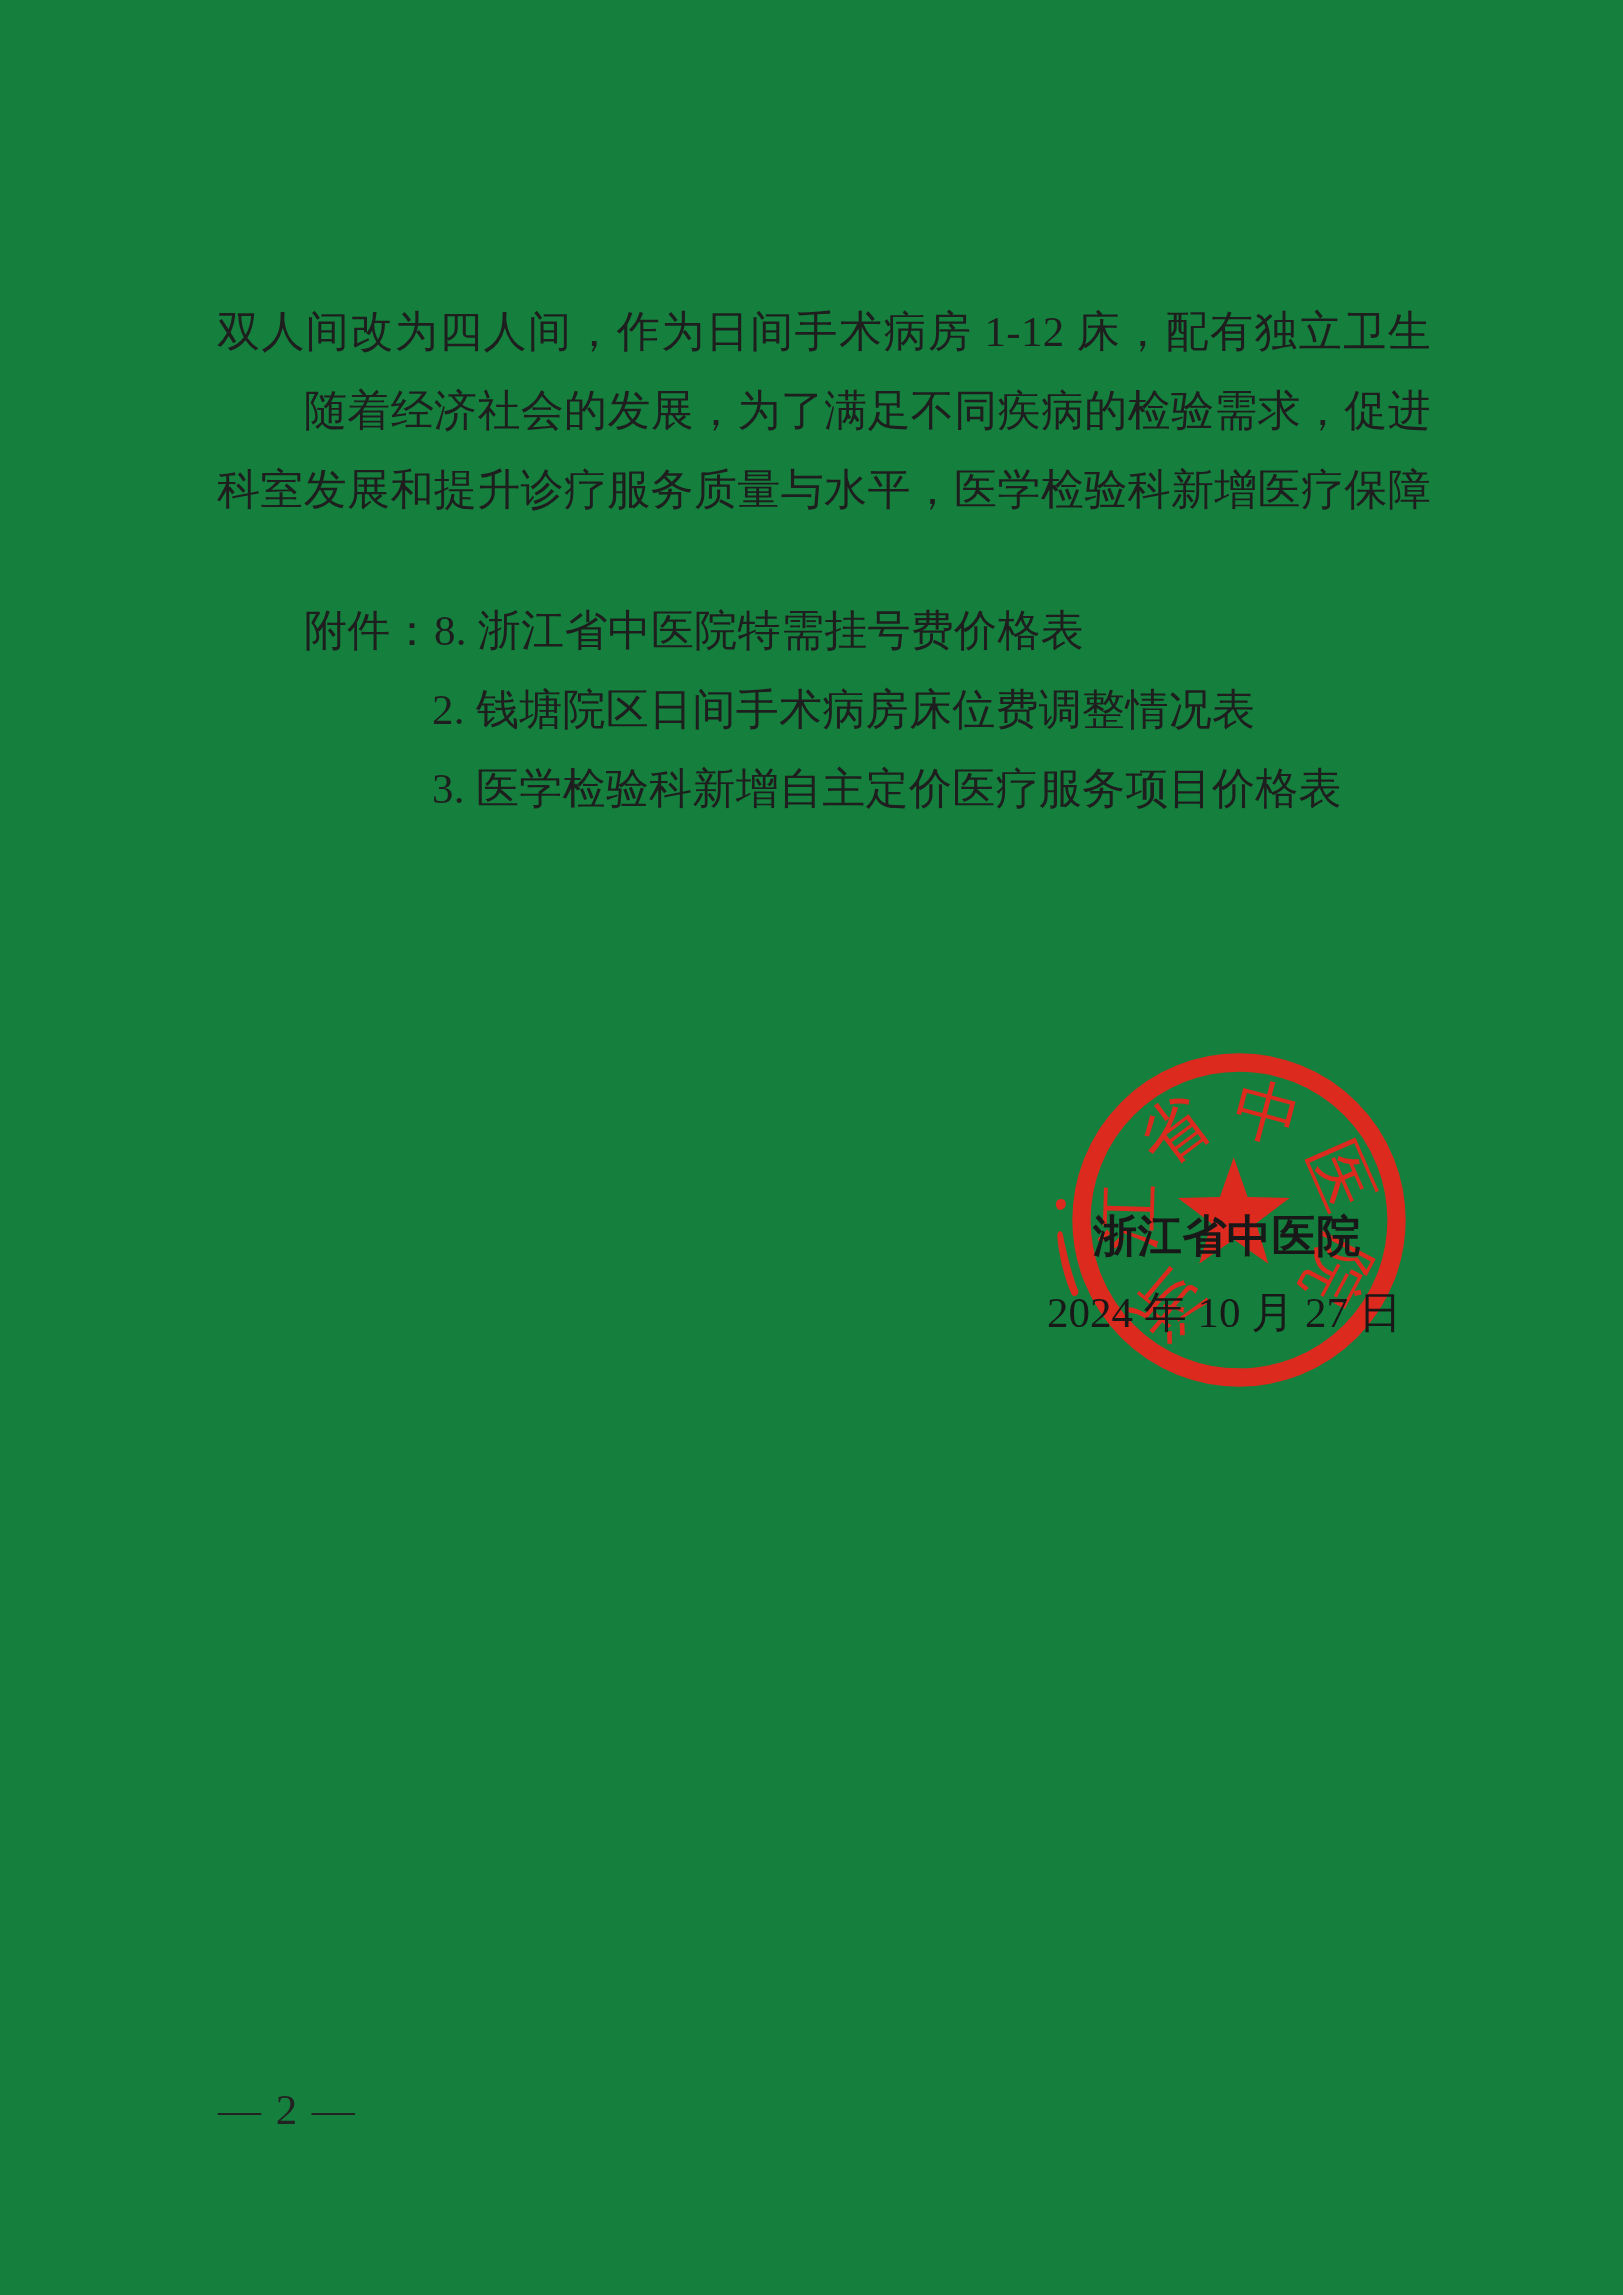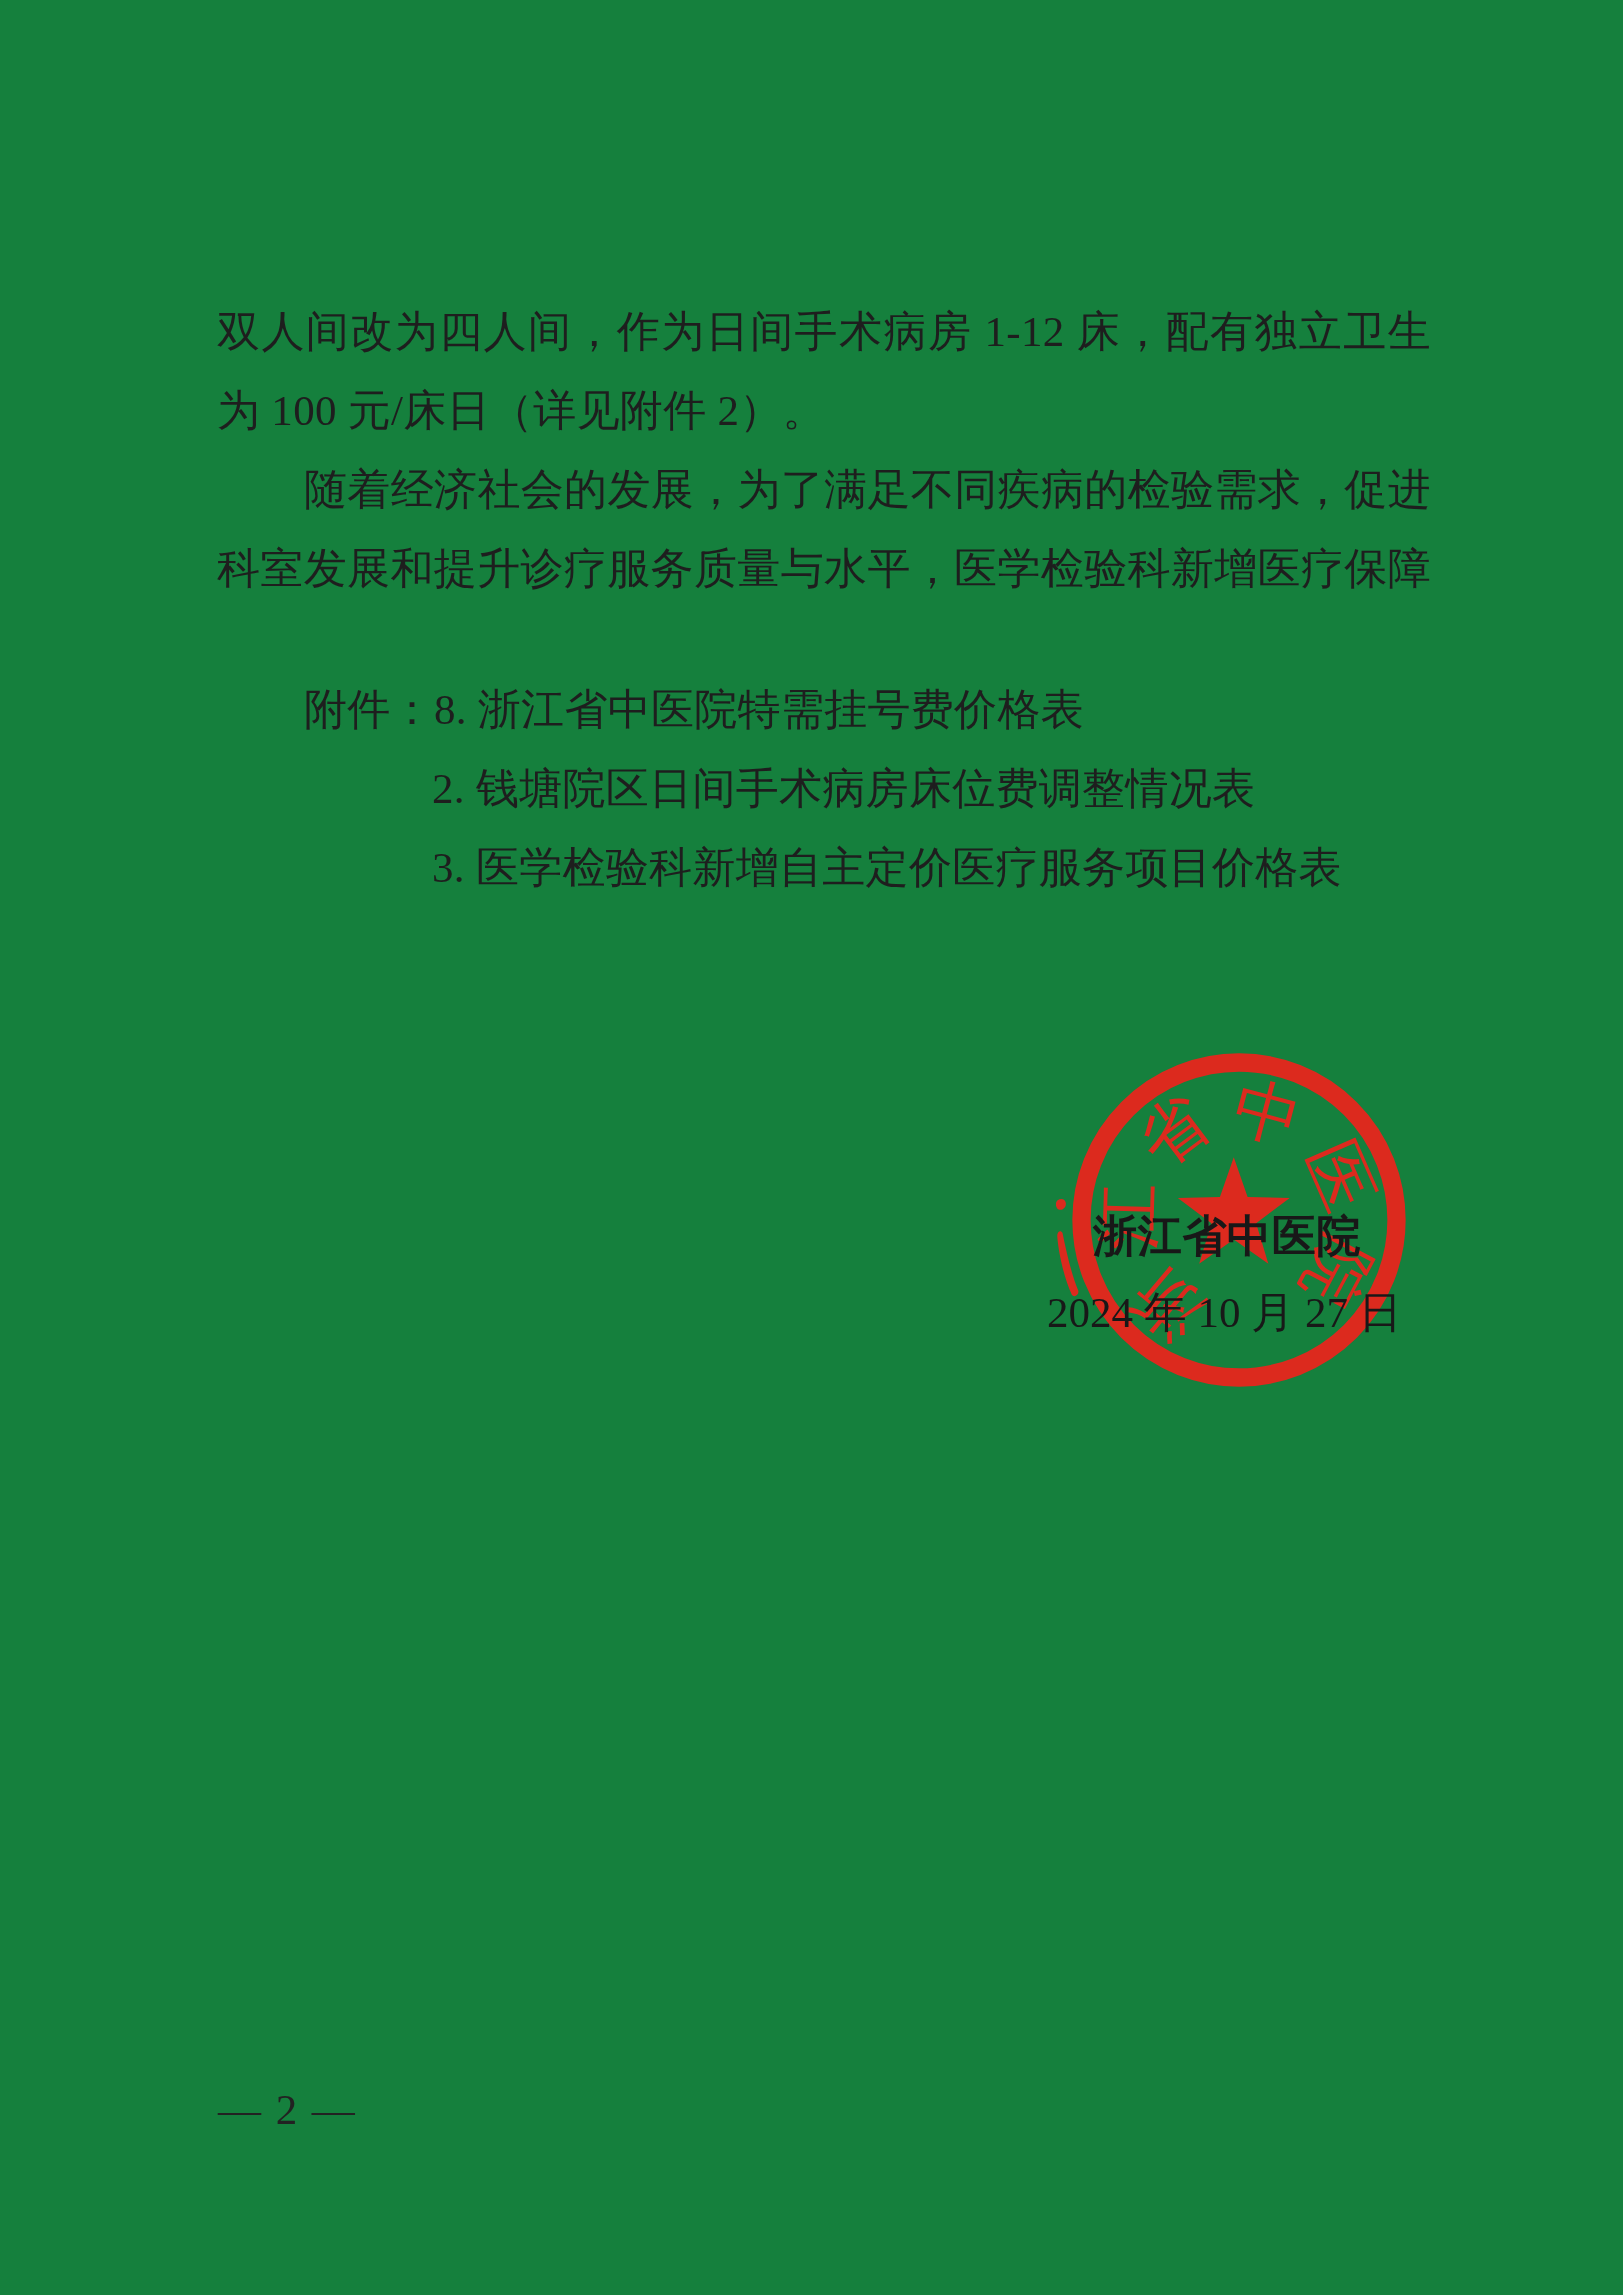--- a/index.html
+++ b/index.html
@@ -67,21 +67,20 @@
     color:#222222;
   }
 </style>
 </head>
 <body>
 
 <div class="page">
 
   <div class="body-text">
     <div class="line just">双人间改为四人间，作为日间手术病房 1-12 床，配有独立卫生</div>
-    <div class="line">为 100 元/床日（详见附件 2）。</div>
     <div class="line just ind2">随着经济社会的发展，为了满足不同疾病的检验需求，促进</div>
     <div class="line just">科室发展和提升诊疗服务质量与水平，医学检验科新增医疗保障</div>
     <div class="gap"></div>
     <div class="line ind2"><span>附件：</span><span>8. 浙江省中医院特需挂号费价格表</span></div>
     <div class="line att-ind">2. 钱塘院区日间手术病房床位费调整情况表</div>
     <div class="line att-ind">3. 医学检验科新增自主定价医疗服务项目价格表</div>
   </div>
 
   <svg class="seal" viewBox="0 0 560 560">
     <circle cx="280" cy="280" r="241" fill="none" stroke="#dc2a1e" stroke-width="28"></circle>

